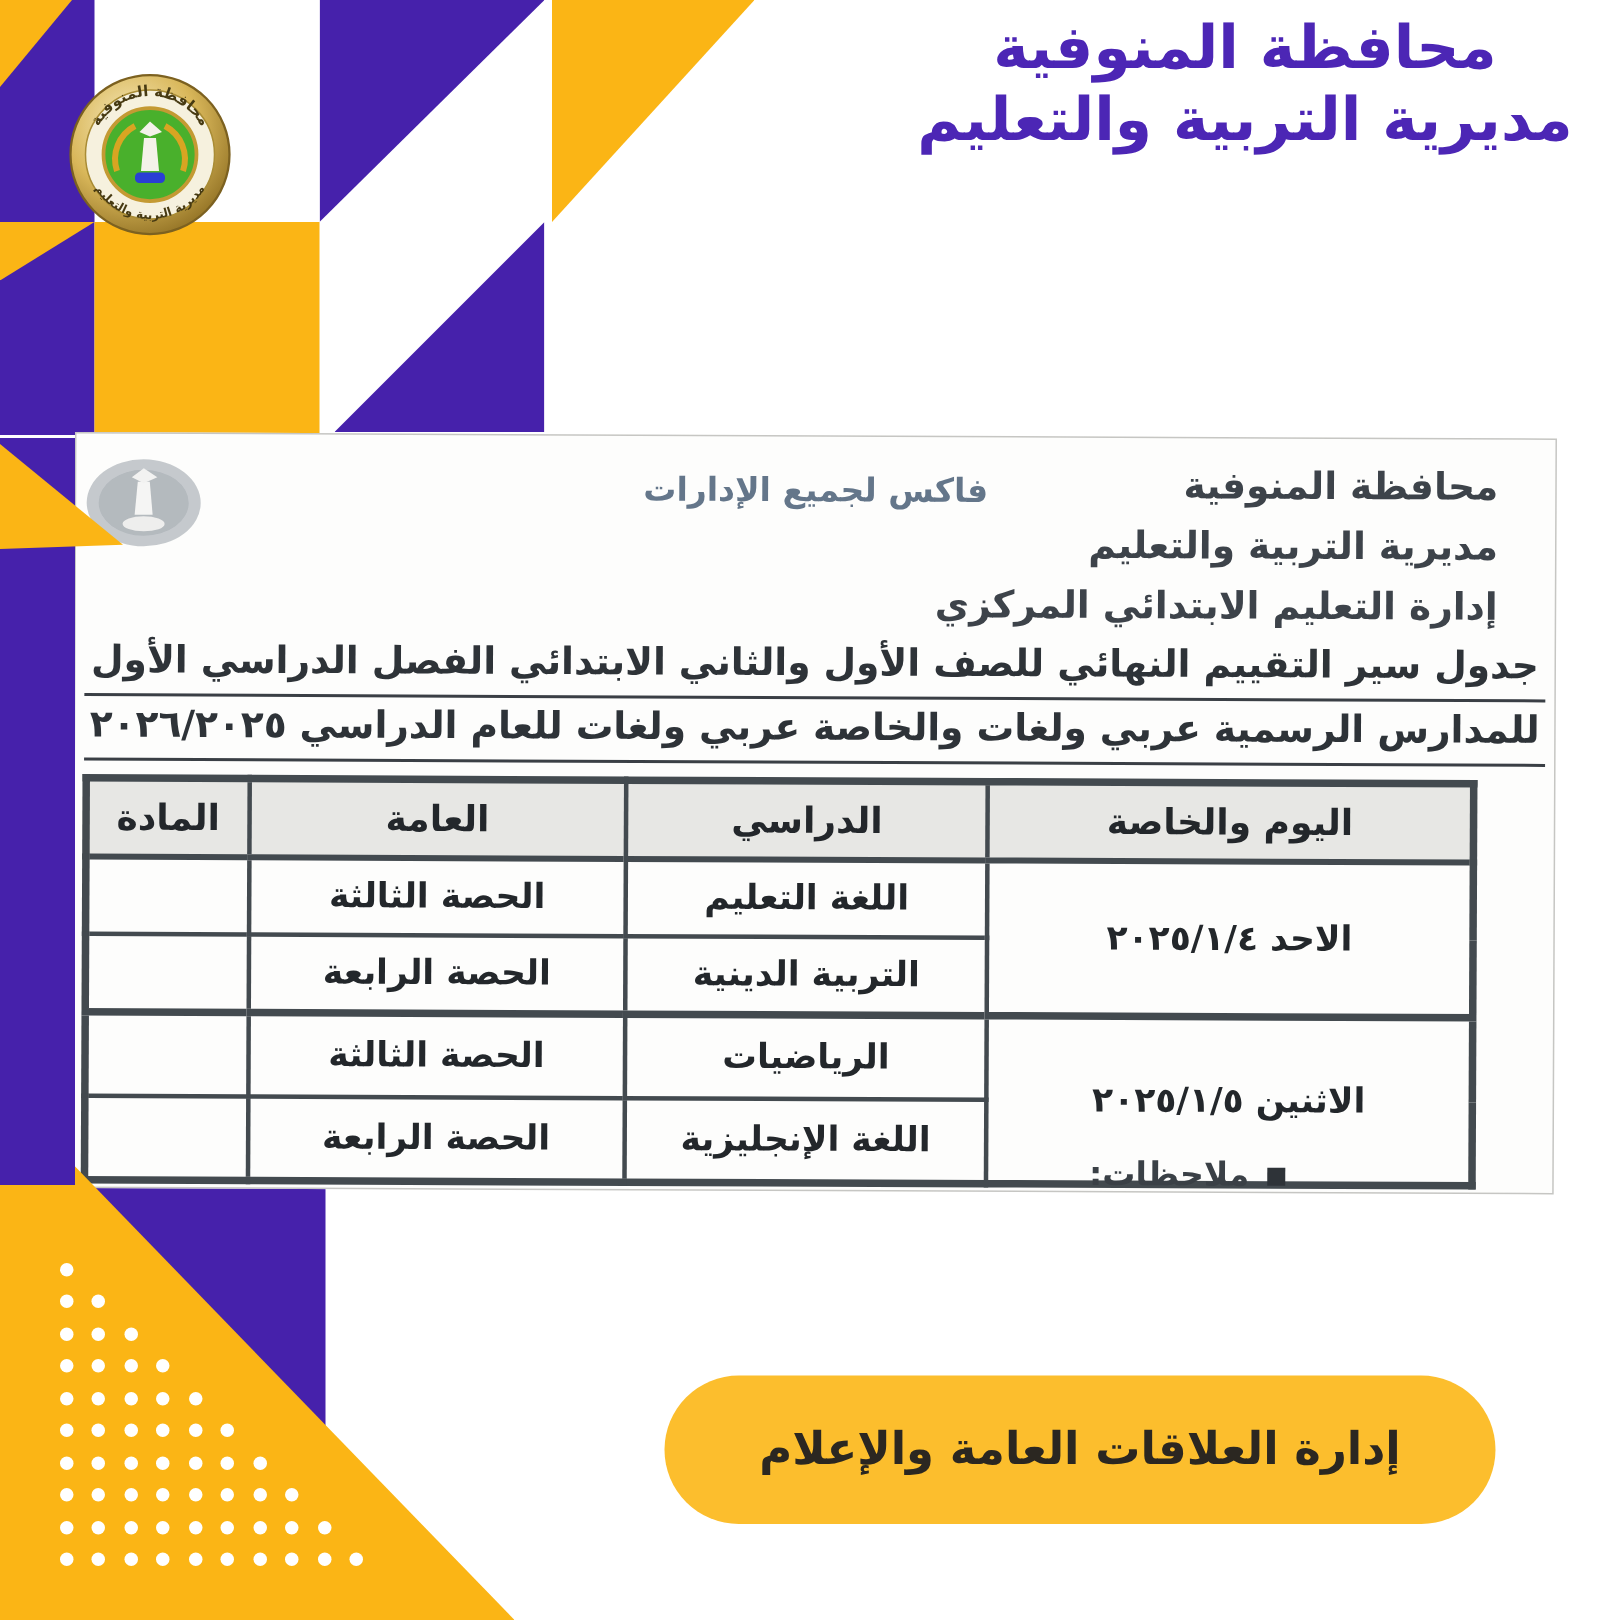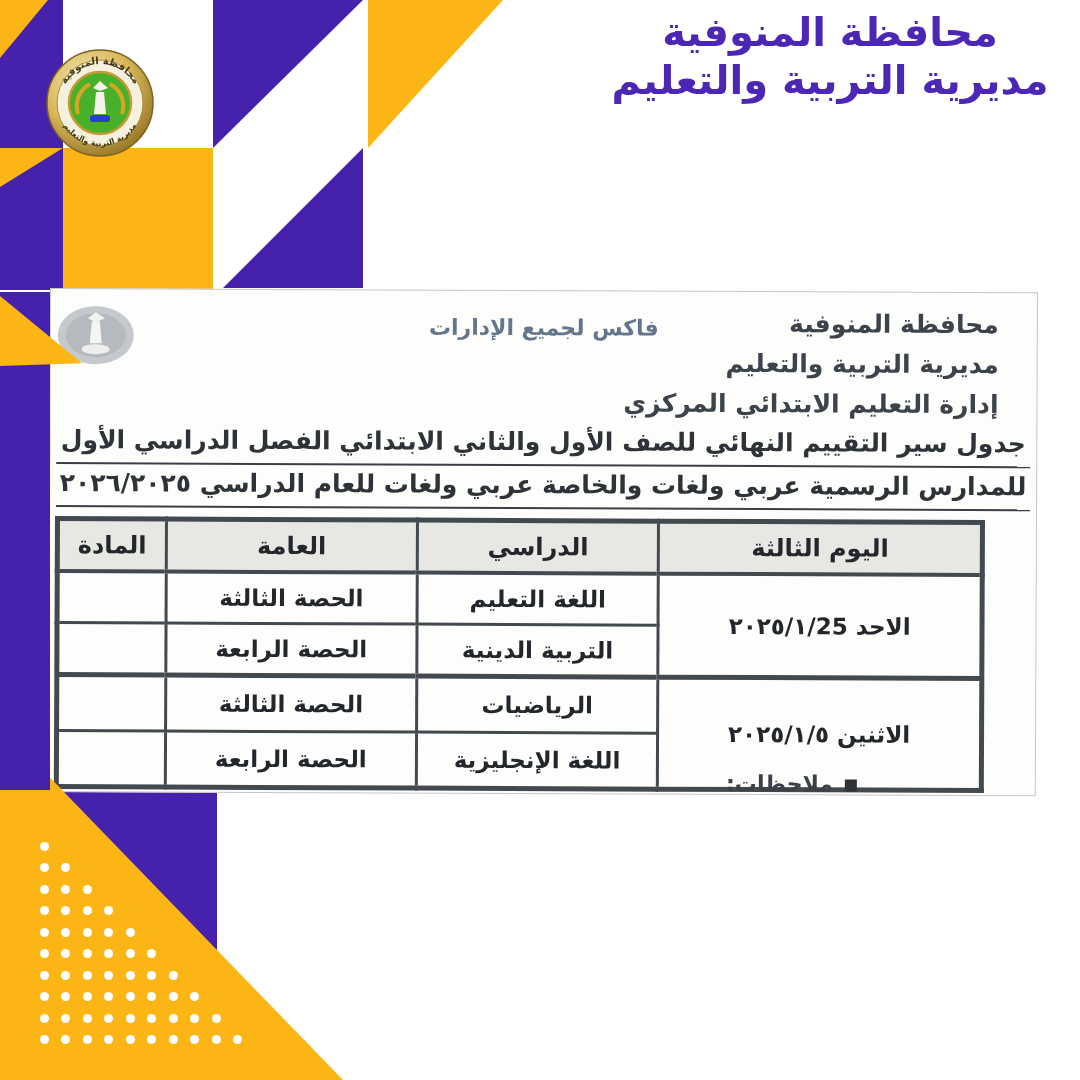--- a/index.html
+++ b/index.html
@@ -196,29 +196,29 @@
 
     <table class="sched">
       <colgroup>
         <col style="width:322px">
           <col style="width:240px">
           <col style="width:250px">
           <col style="width:108px">
       </colgroup>
       <thead>
         <tr>
-          <th>اليوم الثالثة</th>
+          <th>اليوم والخاصة</th>
           <th>الدراسي</th>
           <th>العامة</th>
           <th>المادة</th>
         </tr>
       </thead>
       <tbody>
         <tr class="r1">
-          <td rowspan="2">الاحد ٢٠٢٥/١/25</td>
+          <td rowspan="2">الاحد ٢٠٢٥/١/٤</td>
           <td>اللغة التعليم</td>
           <td>الحصة الثالثة</td>
           <td></td>
         </tr>
         <tr class="r2">
           <td>التربية الدينية</td>
           <td>الحصة الرابعة</td>
           <td></td>
         </tr>
         <tr class="r3">
@@ -231,14 +231,17 @@
           <td>اللغة الإنجليزية</td>
           <td>الحصة الرابعة</td>
           <td></td>
         </tr>
       </tbody>
     </table>
 
     <div class="docnote">ملاحظات:</div>
   </div>
 
+  <div class="abs pill">
+    <span>إدارة العلاقات العامة والإعلام</span>
+  </div>
 
 </div>
 
 </body></html>

